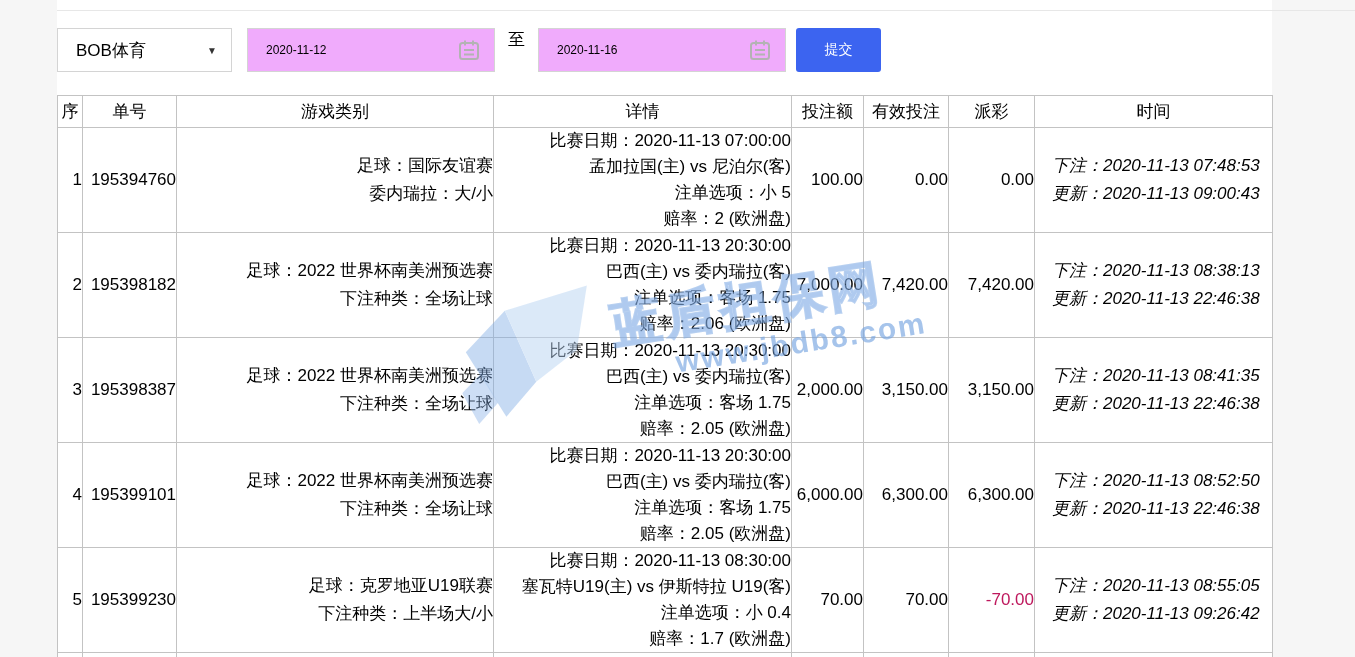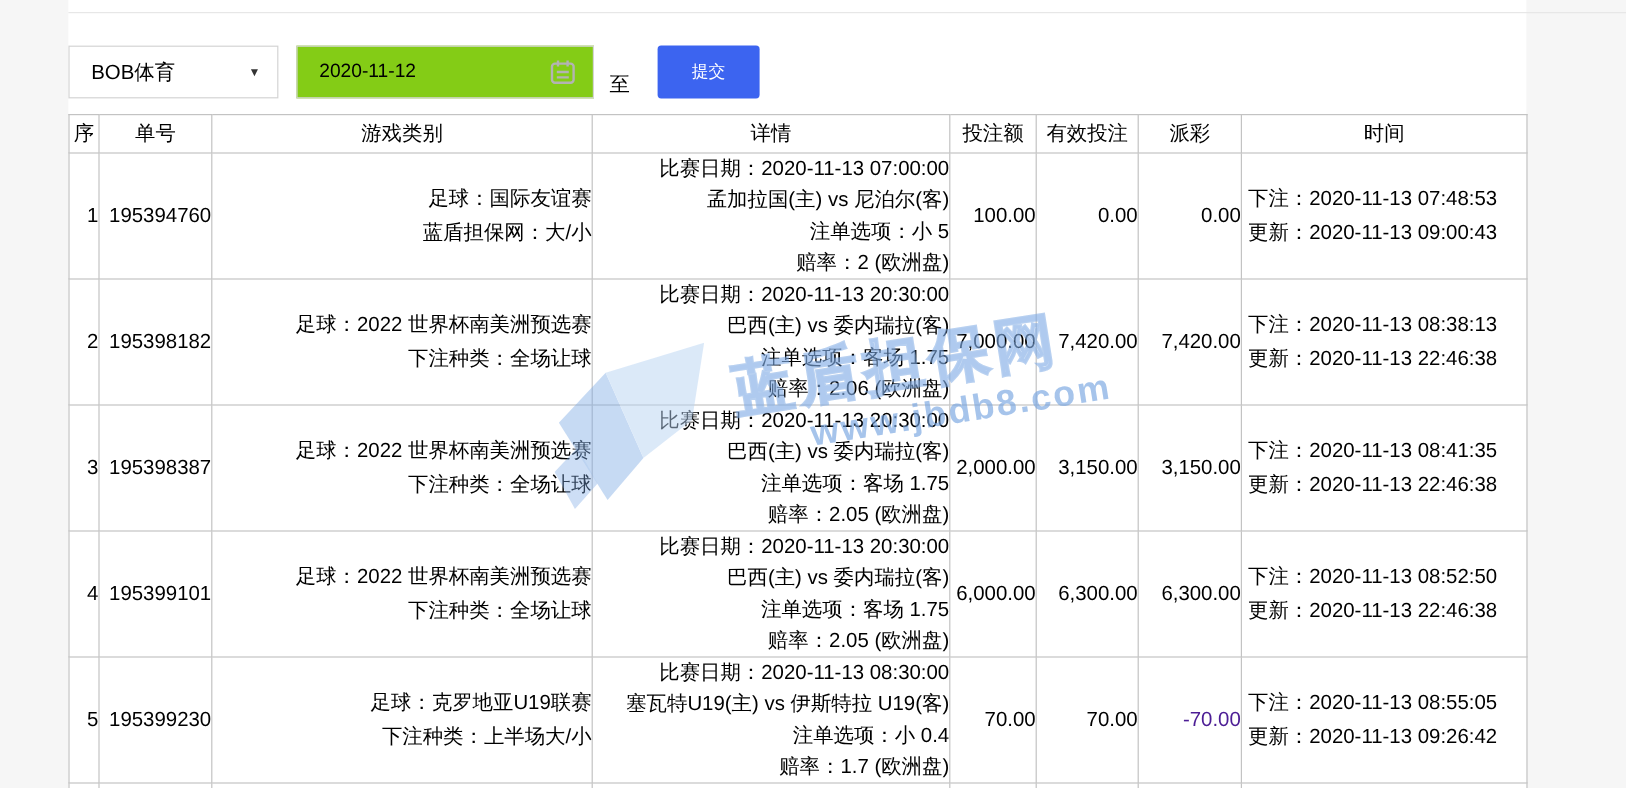--- a/index.html
+++ b/index.html
@@ -5,47 +5,47 @@
   * { margin:0; padding:0; box-sizing:border-box; }
   html,body { width:1355px; height:657px; overflow:hidden;
     font-family:"Liberation Sans","DejaVu Sans",sans-serif;
     background:#f6f6f6; color:#000; }
   .panel { position:absolute; left:57px; top:0; width:1215px; height:657px;
     background:#fff; }
   .top-divider { position:absolute; left:0; top:10px; width:1298px; height:1px;
     background:#e7e7e7; }
   
   .filters { position:absolute; left:0; top:28px; height:54px; display:flex;
-    align-items:flex-end; }
+    align-items:flex-start; }
   .select-box { width:175px; height:44px; border:1px solid #d4d4d4; background:#fff;
     display:flex; align-items:center; justify-content:space-between;
     padding:0 14px 0 18px; font-size:17px; cursor:pointer; }
   .caret { font-size:10px; color:#333; }
-  .date-box { width:248px; height:44px; border:1px solid #d4d4d4; background:#84cc16;
+  .date-box { width:248px; height:44px; border:1px solid #d4d4d4; background:#f0abfc;
     display:flex; align-items:center; justify-content:space-between;
-    padding:0 14px 0 18px; font-size:16px; margin-left:15px; cursor:pointer; }
+    padding:0 14px 0 18px; font-size:12px; margin-left:15px; cursor:pointer; }
   .to-label { font-size:17px; margin:0 13px 0 13px; }
   .date-box.second { margin-left:0; }
   .cal-icon { width:22px; height:22px; flex:0 0 auto; }
   .cal-icon svg { display:block; }
   .submit-btn { width:85px; height:44px; margin-left:10px; border:none;
     border-radius:3px; color:#fff; font-size:14px; cursor:pointer;
     font-family:inherit; }
   
   table { position:absolute; left:0; top:95px; border-collapse:collapse;
     table-layout:fixed; width:1215px; font-size:17px; }
   th, td { border:1px solid #c3c3c3; text-align:center; vertical-align:middle;
     font-weight:400; overflow:hidden; }
   thead th { height:32px; }
   tbody td { height:104px;text-align:right; }
   .c-cat div { line-height:28px; }
   .c-detail div { line-height:26px; }
-  .c-time { text-align:left; padding-left:5px; }
+  .c-time { text-align:left; padding-left:17px;font-style:italic; }
   .c-time div { line-height:28px; }
-  .neg { color:#4c1d95; }
+  .neg { color:#be185d; }
   tr.partial td { height:60px; vertical-align:top; }
   tr.partial .c-detail div { line-height:26px; padding-top:4px; }
   
   .watermark { position:absolute; left:398px; top:258px; width:520px;
     transform:rotate(-9deg); pointer-events:none; z-index:5;
     display:flex; align-items:flex-start; }
   .wm-logo { flex:0 0 auto; opacity:0.55; }
   .wm-text { margin-left:8px; margin-top:18px; }
   .wm-brand { font-size:50px; font-weight:bold; letter-spacing:5px;
     color:rgba(150,190,240,0.20); -webkit-text-stroke:2px rgba(125,170,228,0.55); }
@@ -72,20 +72,32 @@
           <line x1="7" y1="1.5" x2="7" y2="6.5" stroke="#b3b3b3" stroke-width="2"></line>
           <line x1="15" y1="1.5" x2="15" y2="6.5" stroke="#b3b3b3" stroke-width="2"></line>
           <line x1="6" y1="11" x2="16" y2="11" stroke="#b3b3b3" stroke-width="2"></line>
           <line x1="6" y1="15.5" x2="16" y2="15.5" stroke="#b3b3b3" stroke-width="2"></line>
         </svg>
       </span>
     </div>
 
     <span class="to-label">至</span>
 
+    <div class="date-box second">
+      <span>2020-11-16</span>
+      <span class="cal-icon">
+        <svg width="22" height="22" viewBox="0 0 22 22" fill="none">
+          <rect x="2" y="4" width="18" height="16" rx="2.5" stroke="#b3b3b3" stroke-width="2"></rect>
+          <line x1="7" y1="1.5" x2="7" y2="6.5" stroke="#b3b3b3" stroke-width="2"></line>
+          <line x1="15" y1="1.5" x2="15" y2="6.5" stroke="#b3b3b3" stroke-width="2"></line>
+          <line x1="6" y1="11" x2="16" y2="11" stroke="#b3b3b3" stroke-width="2"></line>
+          <line x1="6" y1="15.5" x2="16" y2="15.5" stroke="#b3b3b3" stroke-width="2"></line>
+        </svg>
+      </span>
+    </div>
 
     <button class="submit-btn" style="background: rgb(60, 100, 240);">提交</button>
   </div>
 
   <table>
     <colgroup>
       <col style="width:25px">
         <col style="width:94px">
         <col style="width:317px">
       <col style="width:298px">
@@ -105,21 +117,21 @@
         <th>派彩</th>
         <th>时间</th>
       </tr>
     </thead>
     <tbody>
       <tr>
         <td>1</td>
         <td>195394760</td>
         <td class="c-cat">
           <div>足球：国际友谊赛</div>
-          <div>蓝盾担保网：大/小</div>
+          <div>委内瑞拉：大/小</div>
         </td>
         <td class="c-detail">
           <div>比赛日期：2020-11-13 07:00:00</div>
           <div>孟加拉国(主) vs 尼泊尔(客)</div>
           <div>注单选项：小 5</div>
           <div>赔率：2 (欧洲盘)</div>
         </td>
         <td>100.00</td>
         <td>0.00</td>
         <td>0.00</td>

